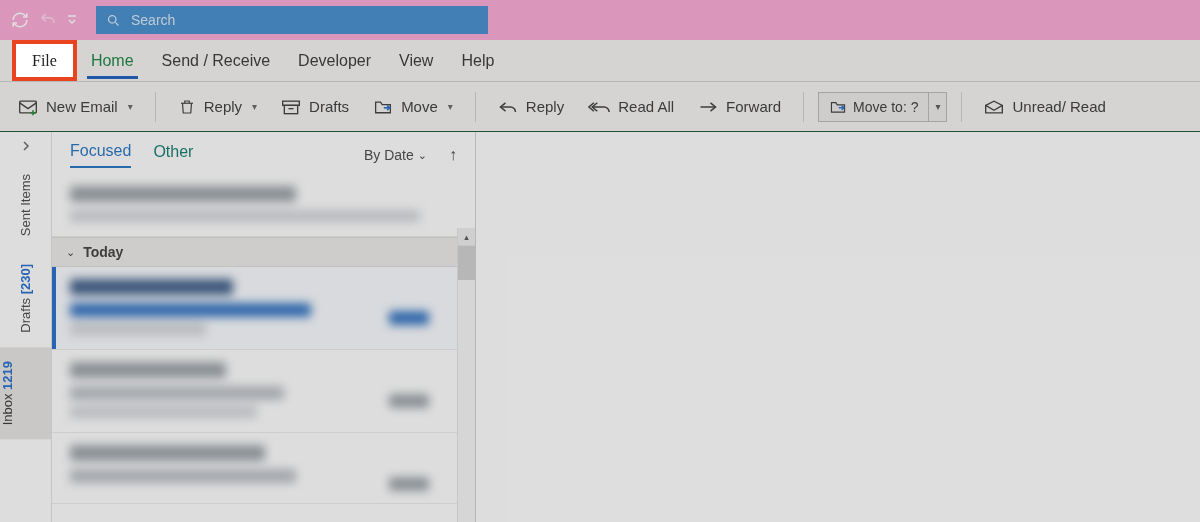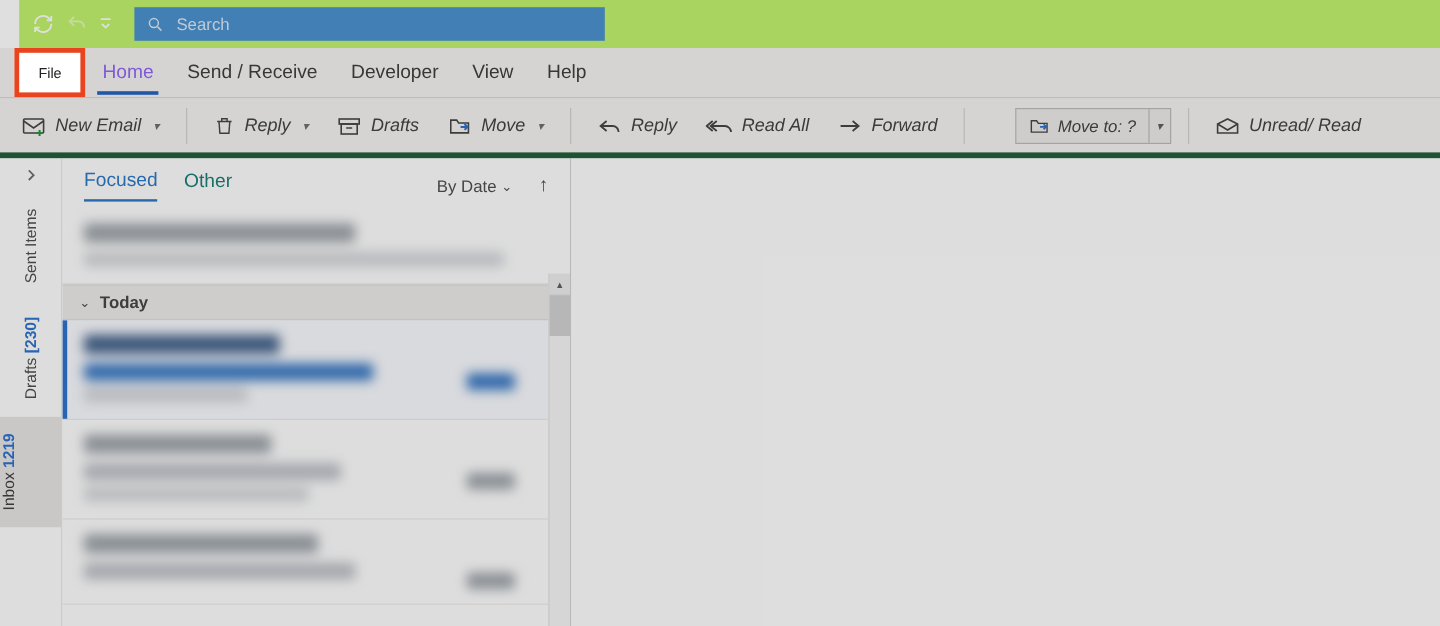--- a/index.html
+++ b/index.html
@@ -5,57 +5,58 @@
   * { box-sizing: border-box; margin: 0; padding: 0; font-family: "Segoe UI", Arial, sans-serif; }
   html, body { width: 1200px; height: 522px; overflow: hidden; background: #fff; }
 
   
   .dim-overlay {
     position: absolute; inset: 0; background: rgba(80,80,80,0.18); pointer-events: none; z-index: 50;
   }
 
   
   .titlebar {
-    height: 40px; background: #bef264; display: flex; align-items: center; padding: 0 6px; margin-left: 16px;
+    height: 40px; background: #f9a8d4; display: flex; align-items: center; padding: 0 6px;
   }
   .tb-icon { width: 28px; height: 28px; display: flex; align-items: center; justify-content: center; color: #fff; }
   .tb-icon svg { stroke: #fff; fill: none; }
   .qat-caret { color:#fff; font-size:10px; }
   .searchbox {
     margin-left: 14px; height: 28px; width: 392px; background: #3f8acb; display: flex; align-items: center; padding: 0 10px; color: #d8e6f3;
   }
   .searchbox svg { stroke: #d8e6f3; fill:none; }
   .searchbox span { margin-left: 10px; font-size: 14px; }
 
   
   .tabs {
     height: 42px; background: #f3f2f1; display: flex; align-items: stretch; padding-left: 12px; border-bottom: 1px solid #d0d0d0;
     font-size: 16px; color: #333;
   }
   .tab { display:flex; align-items:center; padding: 0 14px; cursor:pointer; position:relative; }
   .tab.file {
-    border: 4px solid #e8441f; background:#fff; color:#222; font-size:12px; z-index:60; position:relative;
+    border: 4px solid #e8441f; background:#fff; color:#222; font-size:16px; z-index:60; position:relative;
     padding: 0 16px;
-  }
-  .tab.active { color:#8b5cf6; }
+    font-family: Liberation Serif, serif;
+  }
+  .tab.active { color:#15803d; }
   .tab.active::after {
     content:""; position:absolute; left:10px; right:10px; bottom:2px; height:3px; background:#185abd;
   }
 
   
   .ribbon {
-    height: 50px; background: #f3f2f1; border-bottom: 5px solid #14532d;
-    display:flex; align-items:center; padding: 0 10px; gap: 8px; font-size:15px; color:#373737;font-style:italic;
+    height: 50px; background: #f3f2f1; border-bottom: 1px solid #14532d;
+    display:flex; align-items:center; padding: 0 10px; gap: 8px; font-size:15px; color:#373737;
   }
   .rbtn { display:flex; align-items:center; gap:8px; padding: 4px 8px; cursor:pointer; white-space:nowrap; }
   .rbtn svg { stroke:#3a3a3a; fill:none; }
   .caret { font-size:10px; color:#666; margin-left:2px; }
   .rsep { width:1px; height:30px; background:#cfcfcf; margin: 0 6px; }
   .moveto {
-    display:flex; align-items:center; border:1px solid #b7b7b7; height:30px; background:#eceae8; font-size:14px;margin-left:28px;
+    display:flex; align-items:center; border:1px solid #b7b7b7; height:30px; background:#eceae8; font-size:14px;
   }
   .moveto .mt-main { display:flex; align-items:center; gap:6px; padding:0 10px; }
   .moveto .mt-drop { border-left:1px solid #b7b7b7; width:18px; height:100%; display:flex; align-items:center; justify-content:center; font-size:10px; color:#555;}
 
   
   .body { display:flex; height: calc(522px - 40px - 42px - 50px); }
 
   .navcol {
     width: 52px; border-right: 1px solid #e1e1e1; display:flex; flex-direction:column; align-items:center;
     font-size: 13px; color:#444; background:#fdfdfd;

